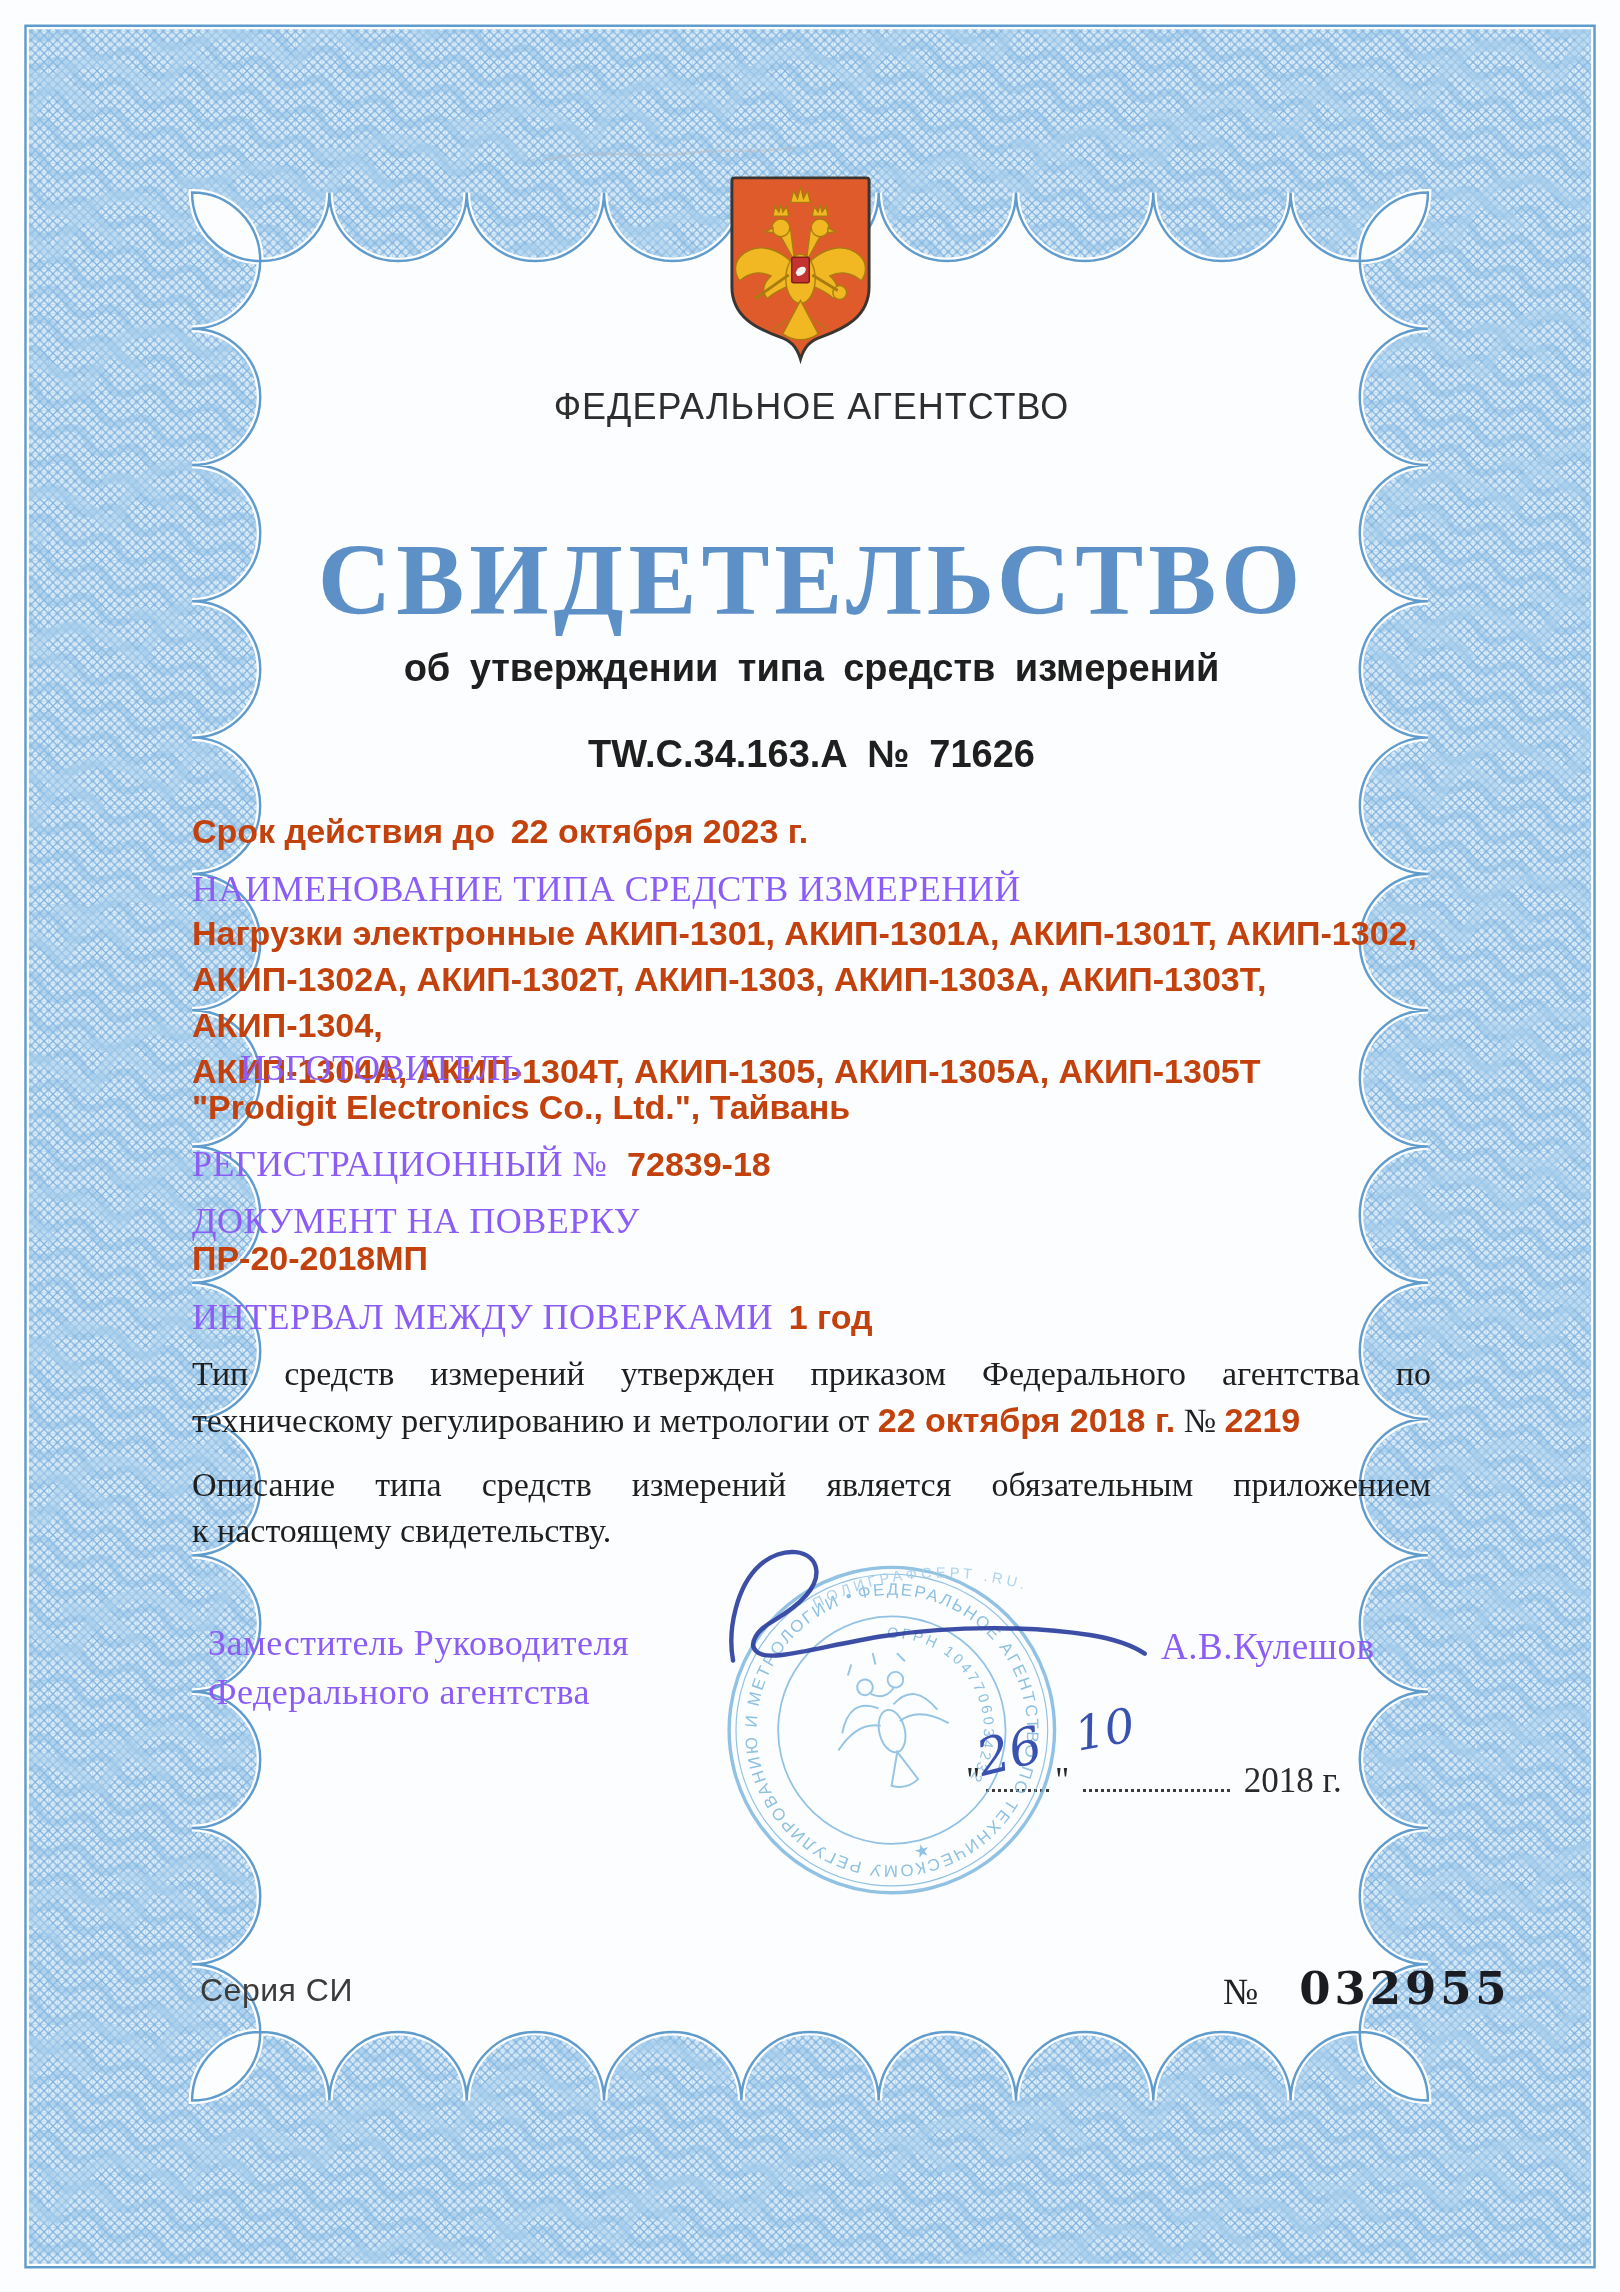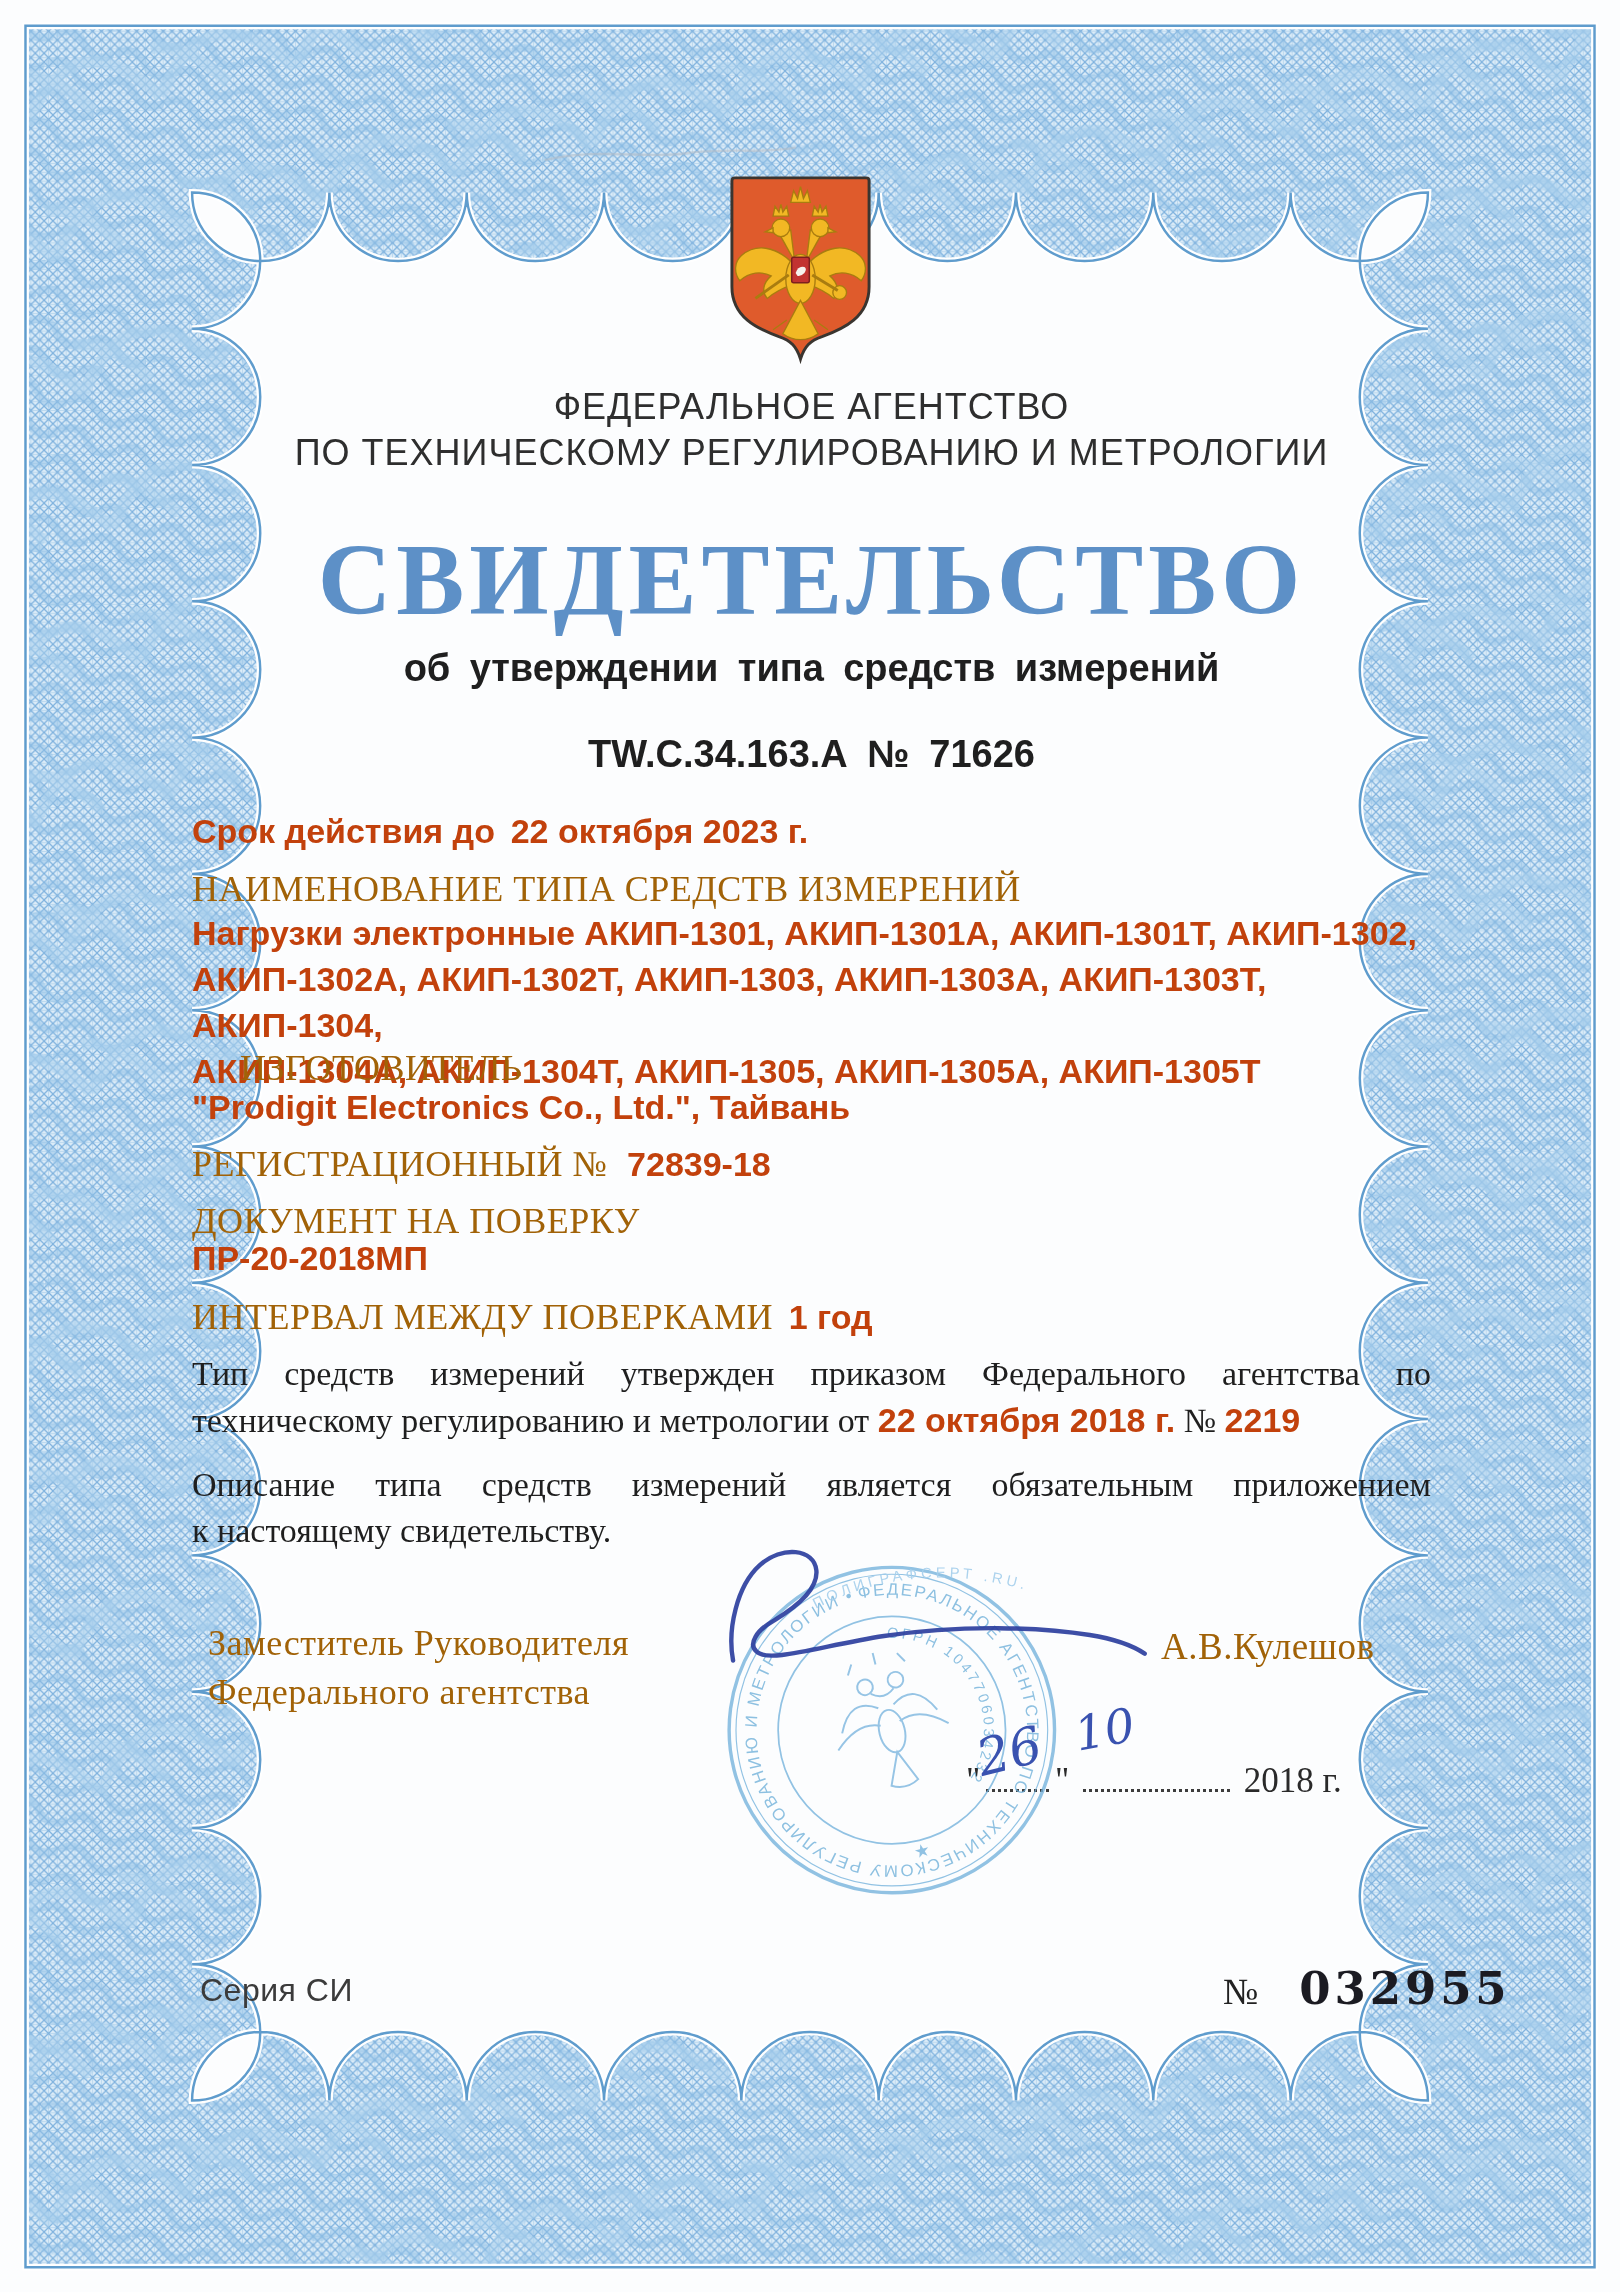--- a/index.html
+++ b/index.html
@@ -16,21 +16,21 @@
 
   .header-line{font-family:"Liberation Sans",sans-serif;font-size:36px;color:#2e2e2e;letter-spacing:1px;}
   .doc-title{
     font-family:"Liberation Serif",serif;font-weight:bold;font-size:102px;
     color:#5d90c7;letter-spacing:4.9px;
   }
   .doc-subtitle{font-family:"Liberation Sans",sans-serif;font-weight:bold;font-size:38px;color:#1f1f1f;word-spacing:8.8px;}
   .cert-line{font-family:"Liberation Sans",sans-serif;font-weight:bold;font-size:38px;color:#1f1f1f;}
   .cert-line .numsign{margin:0 19.6px;}
   .bodybold{font-family:"Liberation Sans",sans-serif;font-weight:bold;font-size:34px;color:#c2410c;}
-  .label-serif{font-family:"Liberation Serif",serif;font-size:36px;color:#a16207;letter-spacing:0.5px;}
+  .label-serif{font-family:"Liberation Serif",serif;font-size:36px;color:#8b5cf6;letter-spacing:0.5px;}
   .para{font-family:"Liberation Serif",serif;font-size:34px;color:#1f1f1f;line-height:46px;}
   .fill{text-align:justify;text-align-last:justify;}
   .listlines{line-height:46px;}
   .gap16{margin-left:15.7px;}
   .gap20{margin-left:19.6px;}
 
   .dateline{font-family:"Liberation Serif",serif;font-size:35px;color:#2a2a2a;white-space:nowrap;}
   .dots{display:inline-block;border-bottom:3.9px dotted #3c3c3c;height:29px;vertical-align:baseline;}
   .w64{width:63px;margin:0 5.9px;}
   .w150{width:147px;margin-left:13.7px;margin-right:13.7px;}
@@ -90,21 +90,20 @@
       <path d="M68 104 L34 128" fill="none" stroke-width="3"></path>
       <circle cx="120" cy="122" r="7"></circle>
       <path d="M92 104 L118 120" fill="none" stroke-width="3"></path>
     </g>
 
     <rect x="71" y="86" width="18" height="26" rx="2" fill="#c23331" stroke="#7c1f1e" stroke-width="1.5"></rect>
     <path d="M75 102 Q78 94 84 96 Q87 98 84 102 Q80 106 77 105 Z" fill="#f5f2ee" stroke="none"></path>
   </svg>
 
   <div class="abs ctr header-line" style="top:386px;z-index:3;">ФЕДЕРАЛЬНОЕ АГЕНТСТВО</div>
-  <div class="abs ctr header-line" style="top:432px;z-index:3;">ПО ТЕХНИЧЕСКОМУ РЕГУЛИРОВАНИЮ И МЕТРОЛОГИИ</div>
 
   <div class="abs ctr doc-title" style="top:521px;z-index:3;">СВИДЕТЕЛЬСТВО</div>
 
   <div class="abs ctr doc-subtitle" style="top:647px;z-index:3;">об утверждении типа средств измерений</div>
 
   <div class="abs ctr cert-line" style="top:733px;z-index:3;">
     <span>TW.C.34.163.A</span><span class="numsign">№</span><span>71626</span>
   </div>
 
   <div class="abs col bodybold" style="top:812px;z-index:3;">

